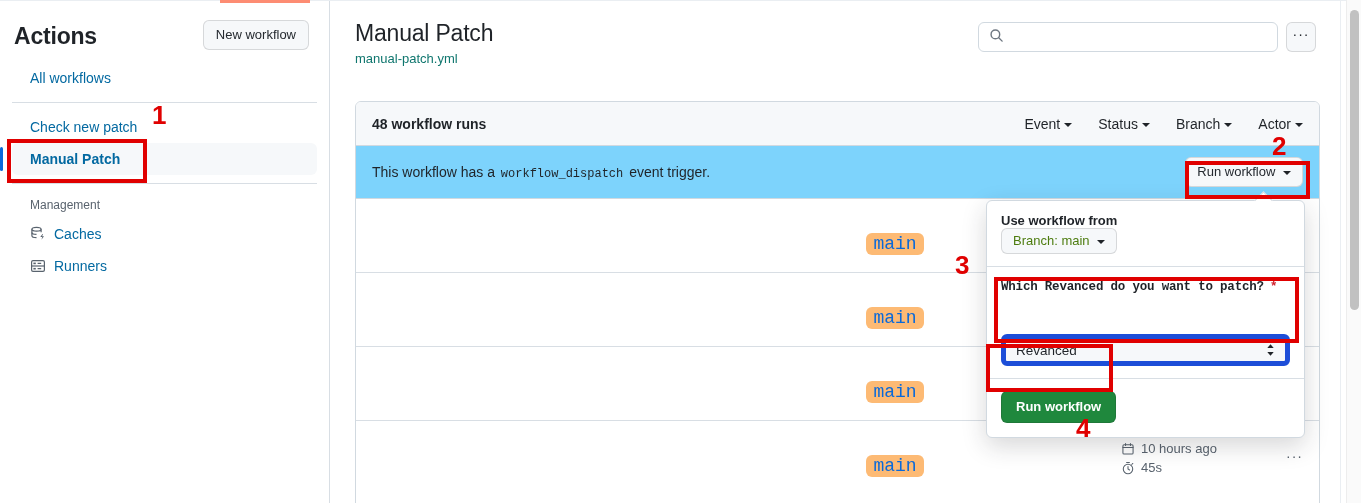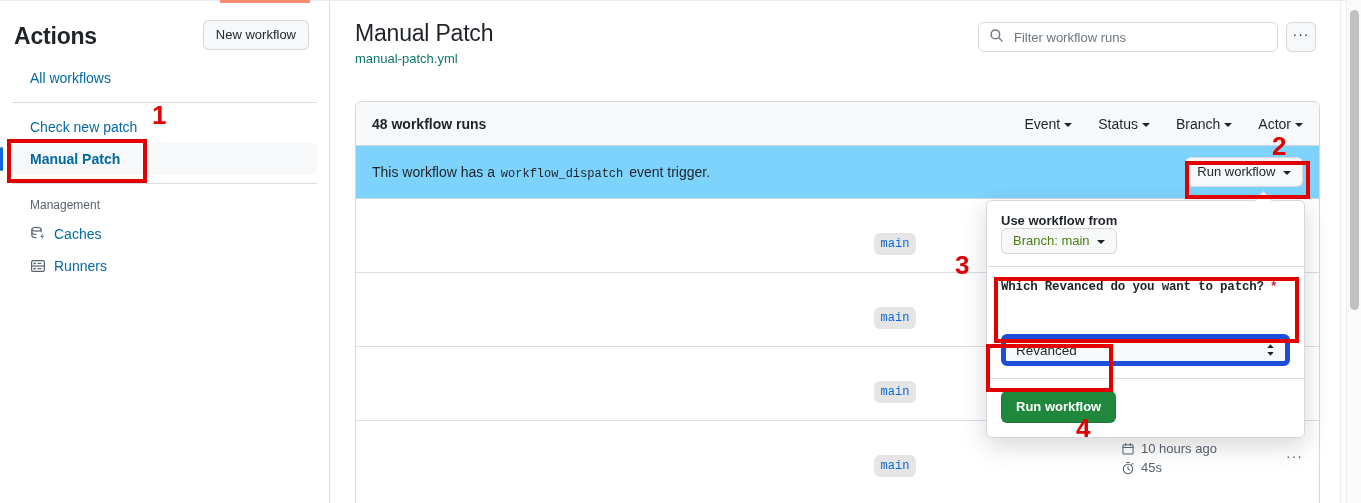--- a/index.html
+++ b/index.html
@@ -298,23 +298,23 @@
     border-right: 1px solid #ffffff;
   }
   .run-mid {
     flex: 1 1 auto;
     display: flex;
     align-items: center;
     justify-content: center;
   }
   .branch-tag {
     font-family: "Liberation Mono", monospace;
-    font-size: 12px;
+    font-size: 18px;
     color: #0969da;
-    background: #e5e5e5;
+    background: #fdba74;
     border-radius: 6px;
     padding: 2px 7px;
     line-height: 18px;
     margin-top: 16px;
   }
   .run-right {
     width: 200px;
     flex: 0 0 200px;
     display: flex;
     align-items: center;
@@ -558,21 +558,20 @@
         <a class="wf-file" href="#">manual-patch.yml</a>
       </div>
       <div class="head-right">
         <div class="filter-box">
           <span>
             <svg width="15" height="15" viewBox="0 0 16 16" fill="none" stroke="#6e7781" stroke-width="1.5">
               <circle cx="6.8" cy="6.8" r="4.6"></circle>
               <path d="M10.4 10.4L14 14" stroke-linecap="round"></path>
             </svg>
           </span>
-          <input type="text" placeholder="Filter workflow runs" style="">
         </div>
         <div class="kebab-btn">···</div>
       </div>
     </div>
 
     <div class="runs-panel">
 
       <div class="runs-header">
         <div class="runs-count">48 workflow runs</div>
         <div class="runs-filters">

